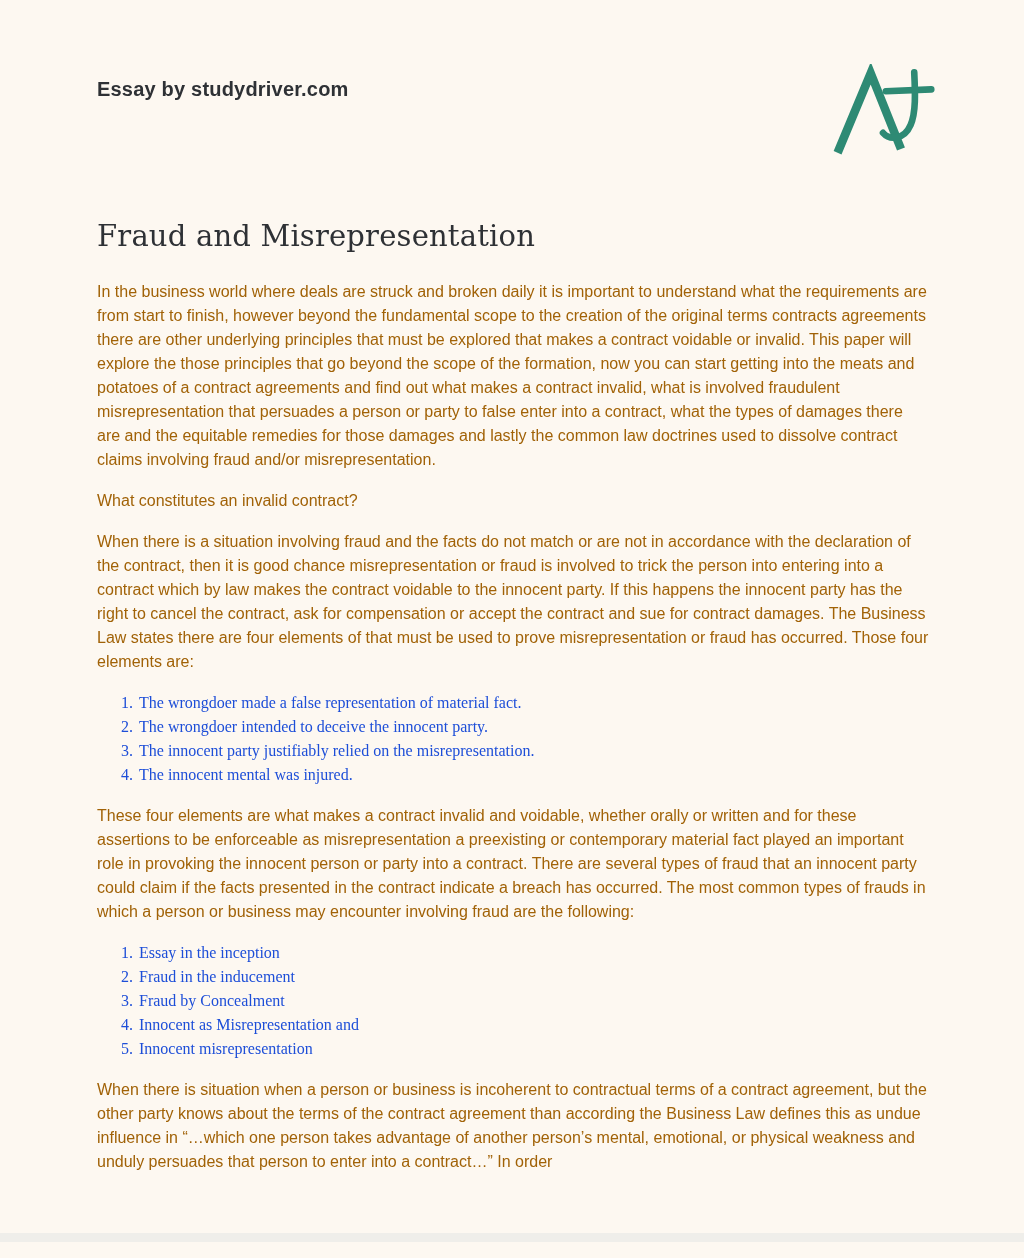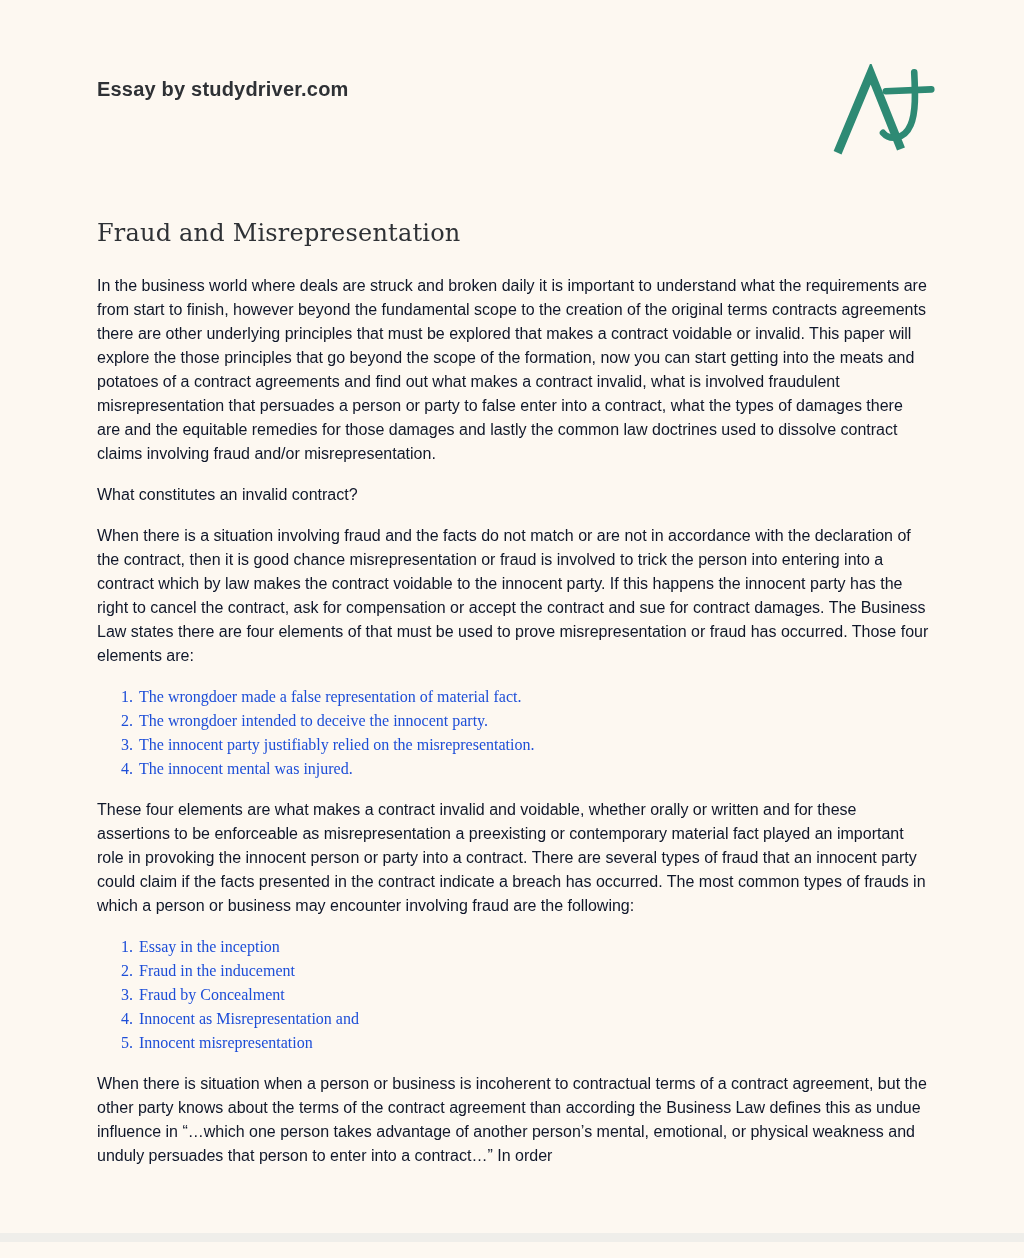--- a/index.html
+++ b/index.html
@@ -47,30 +47,30 @@
     width: 106px;
     height: 98px;
   }
   .logo svg { width: 100%; height: 100%; display: block; }
   main {
     padding: 0 94px 0 97px;
   }
   h1.title {
     font-family: "DejaVu Serif", "Liberation Serif", serif;
     font-weight: 500;
-    font-size: 24px;
+    font-size: 29px;
     color: #2e3135;
     margin: 118px 0 27px 0;
     letter-spacing: 0.2px;
   }
   p.body-text {
     margin: 0 0 17px 0;
     font-size: 16px;
     line-height: 24px;
-    color: #0f172a;
+    color: #a16207;
   }
   ol.doc-list {
     margin: 0 0 17px 0;
     padding-left: 40px;
   }
   ol.doc-list li {
     font-size: 16px;
     line-height: 24px;
     padding-left: 2px;
     color: #1d4ed8;

